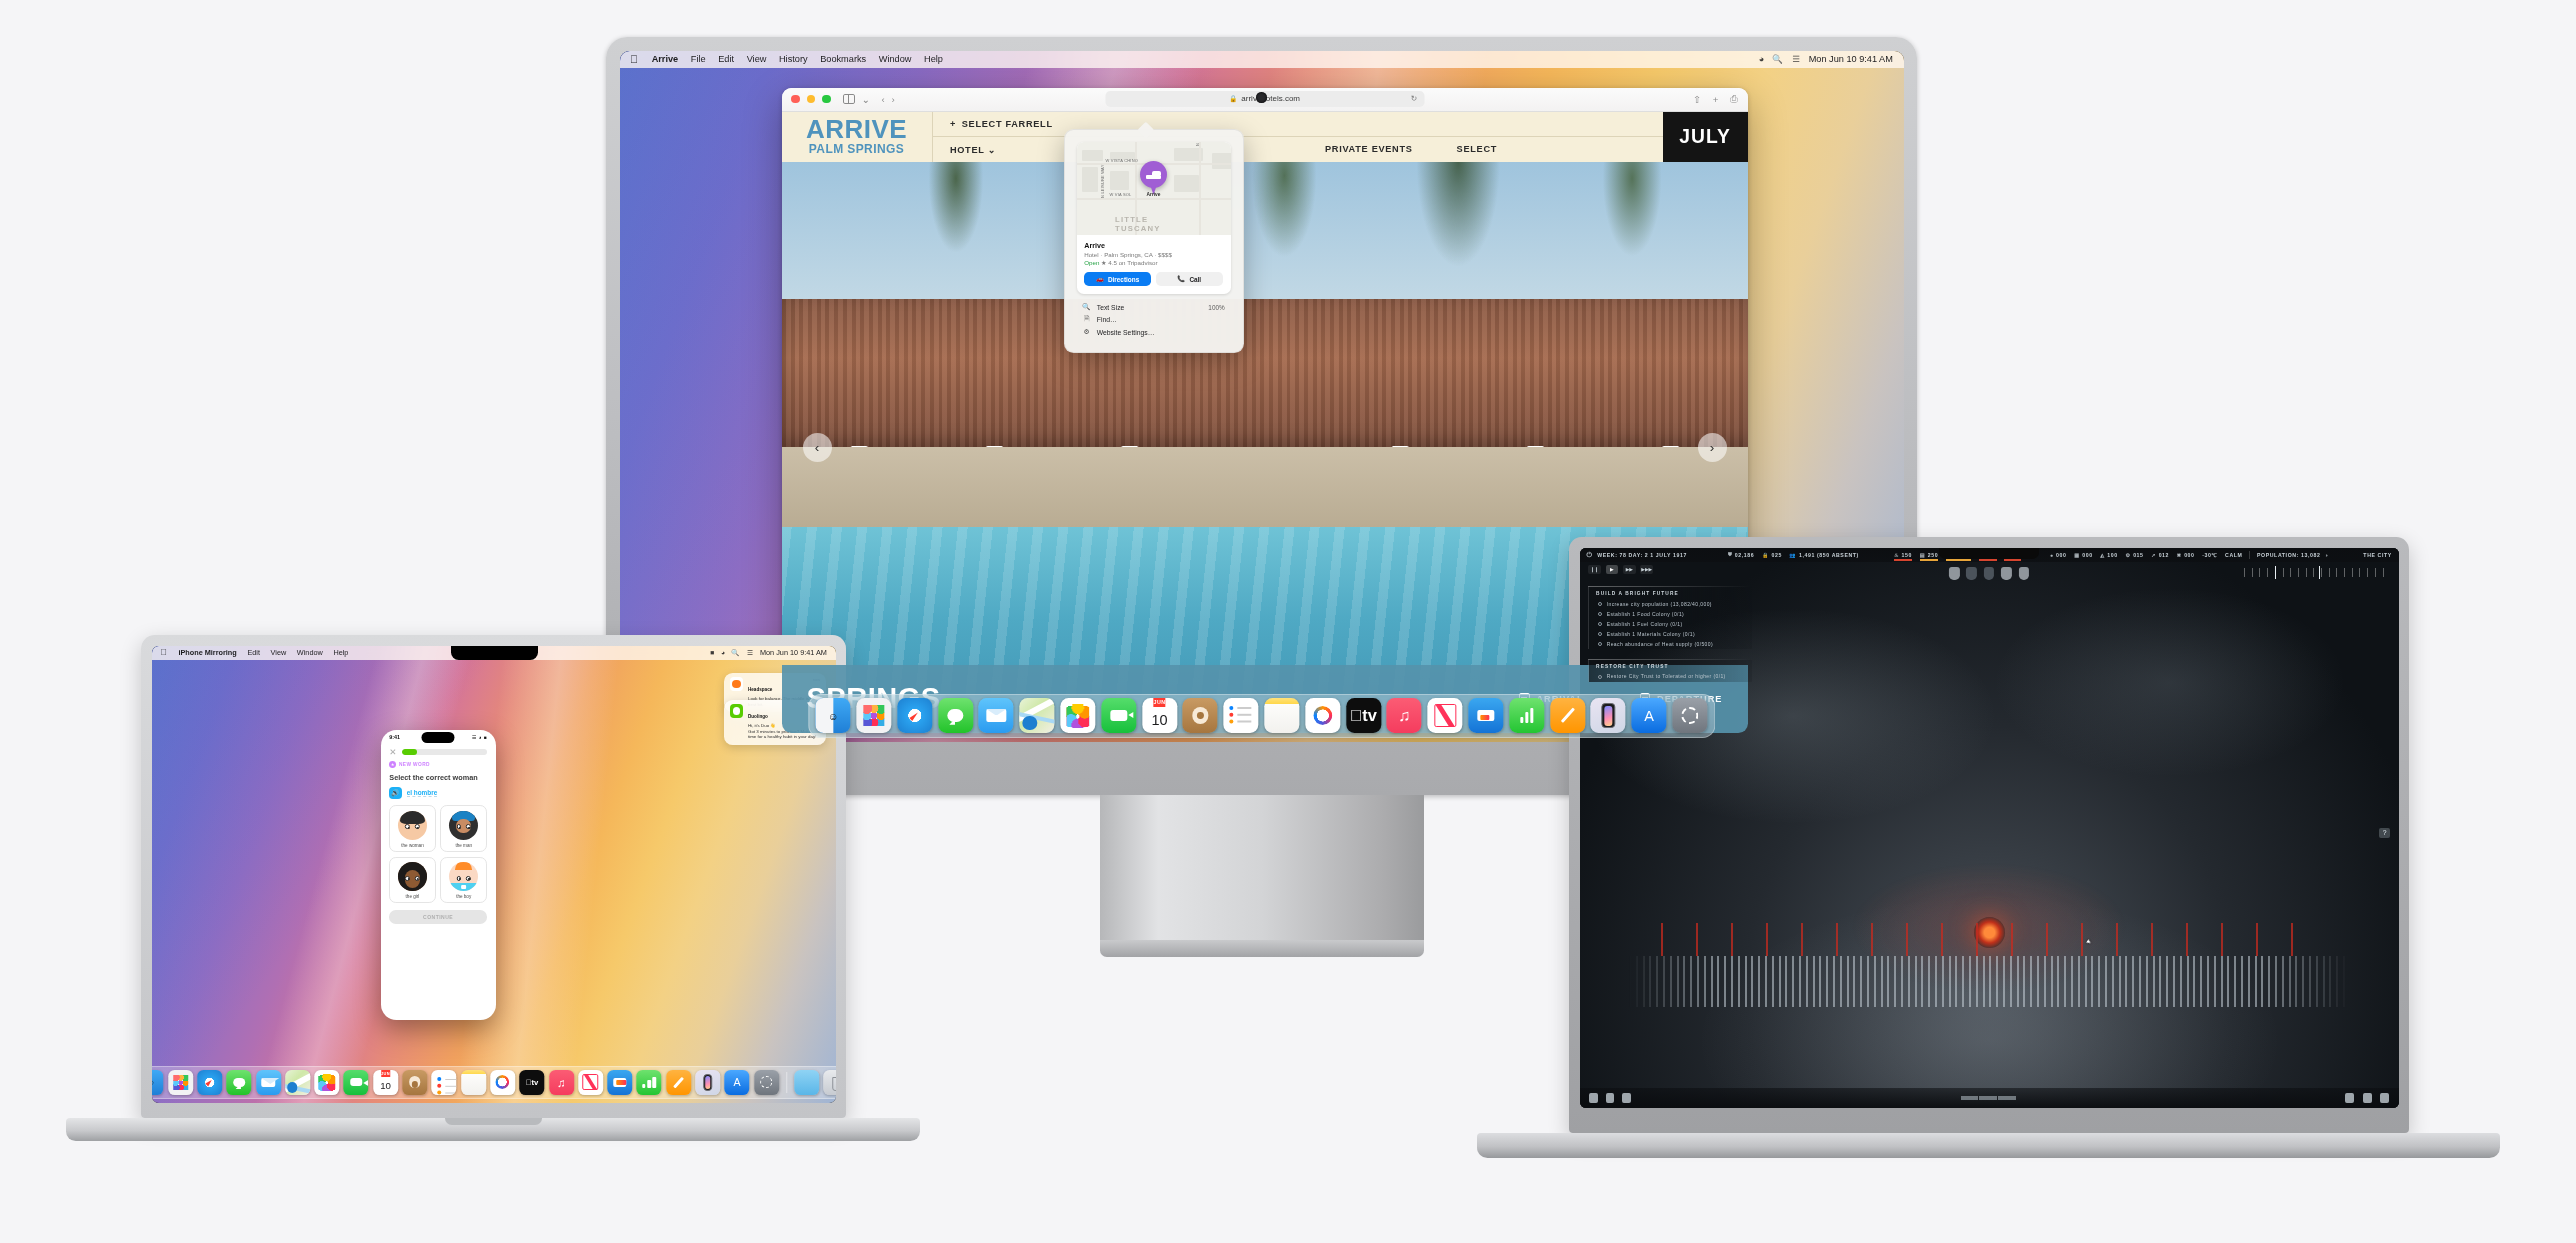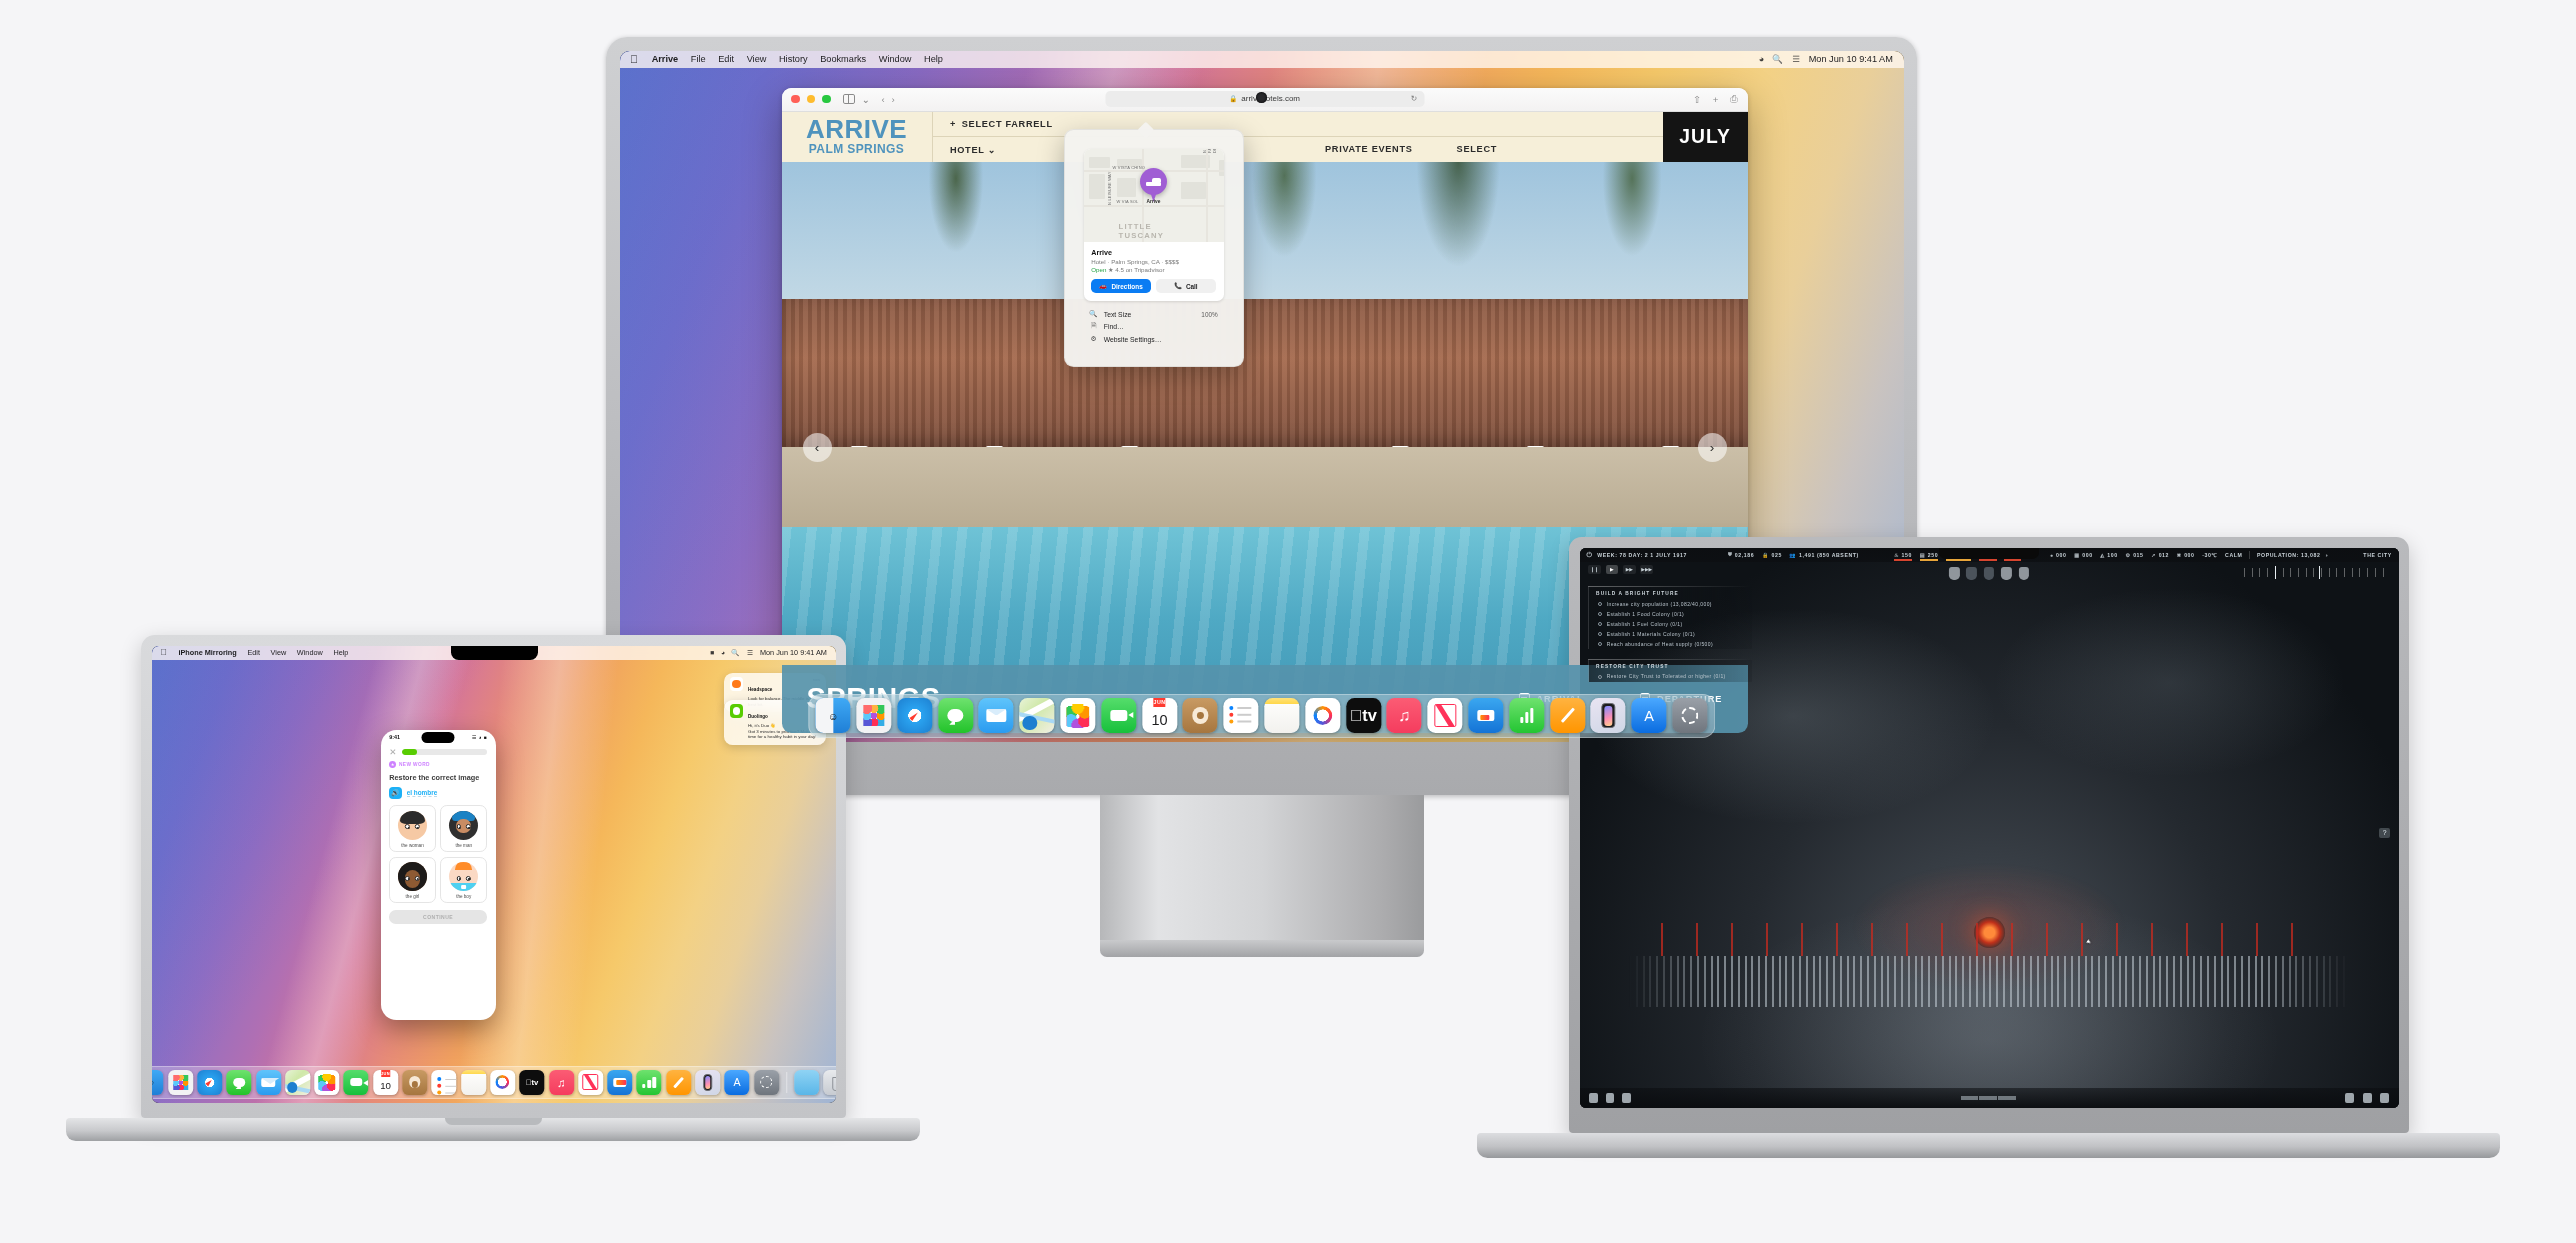--- a/index.html
+++ b/index.html
@@ -169,21 +169,21 @@
   #hero-band .fields { margin-left:auto; display:flex; gap:56px; align-items:center; }
   #hero-band .fld { display:flex; align-items:center; gap:6.8px; color:#fff;
     font-size:9.2px; font-weight:700; letter-spacing:1px; }
   .cal-ico{width:10.6px;height:10.6px;border:1.3px solid #fff;border-radius:1.9px;position:relative;}
   .cal-ico::after{content:"";position:absolute;left:1.4px;right:1.4px;top:2.9px;height:1.2px;background:#fff;box-shadow:0 2.9px 0 #fff;}
 
   
   #popover {
     position:absolute; left:282px; top:17.4px; width:180px;
     background:rgba(244,243,240,.97); border-radius:9.7px;
-    box-shadow:0 9.7px 27px rgba(0,0,0,.28); z-index:20; padding:19px;
+    box-shadow:0 9.7px 27px rgba(0,0,0,.28); z-index:20; padding:12px;
     border:1px solid rgba(0,0,0,.07);
   }
   #popover .tip { position:absolute; top:-5.8px; left:75px; width:11.6px;height:11.6px;
     background:rgba(244,243,240,.97); transform:rotate(45deg); border-radius:1.9px; }
   #map-card { background:#fff; border-radius:6.8px; overflow:hidden; box-shadow:0 1px 2.9px rgba(0,0,0,.13); }
   #map-img { height:93px; position:relative; background:#efefe9; }
   #map-img .blk { position:absolute; background:#e2e2db; border-radius:1px; }
   #map-img .roadg { position:absolute; background:#e7e5de; }
   .map-label{ position:absolute; font-size:4px; color:#6e6e6e; letter-spacing:0.2px; }
   #pin {
@@ -739,21 +739,21 @@
             <span id="duo-bar">
                 <i></i>
               </span>
           </div>
 
           <div id="duo-new">
             <span class="dot">★</span>
             <span class="t">NEW WORD</span>
           </div>
 
-          <div id="duo-q">Restore the correct image</div>
+          <div id="duo-q">Select the correct woman</div>
 
           <div id="duo-word">
             <span id="duo-spk">🔊</span>
             <span class="w">el hombre</span>
           </div>
 
           <div id="duo-grid">
             <div class="duo-card">
               <span class="duo-face f-woman">
                   <span class="eyes">

